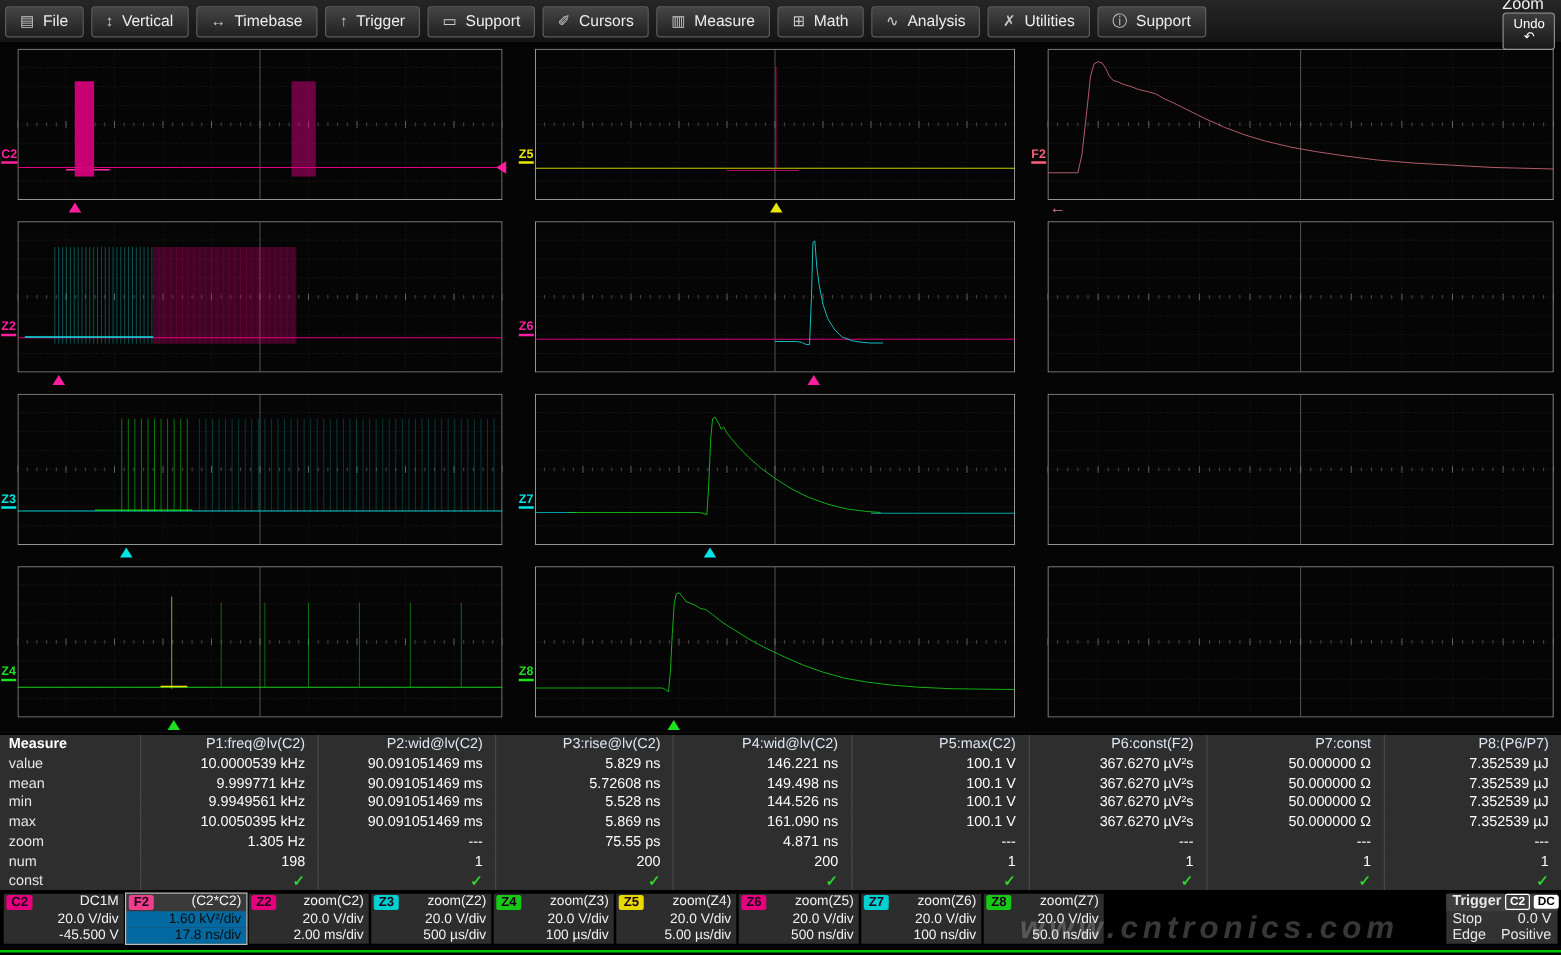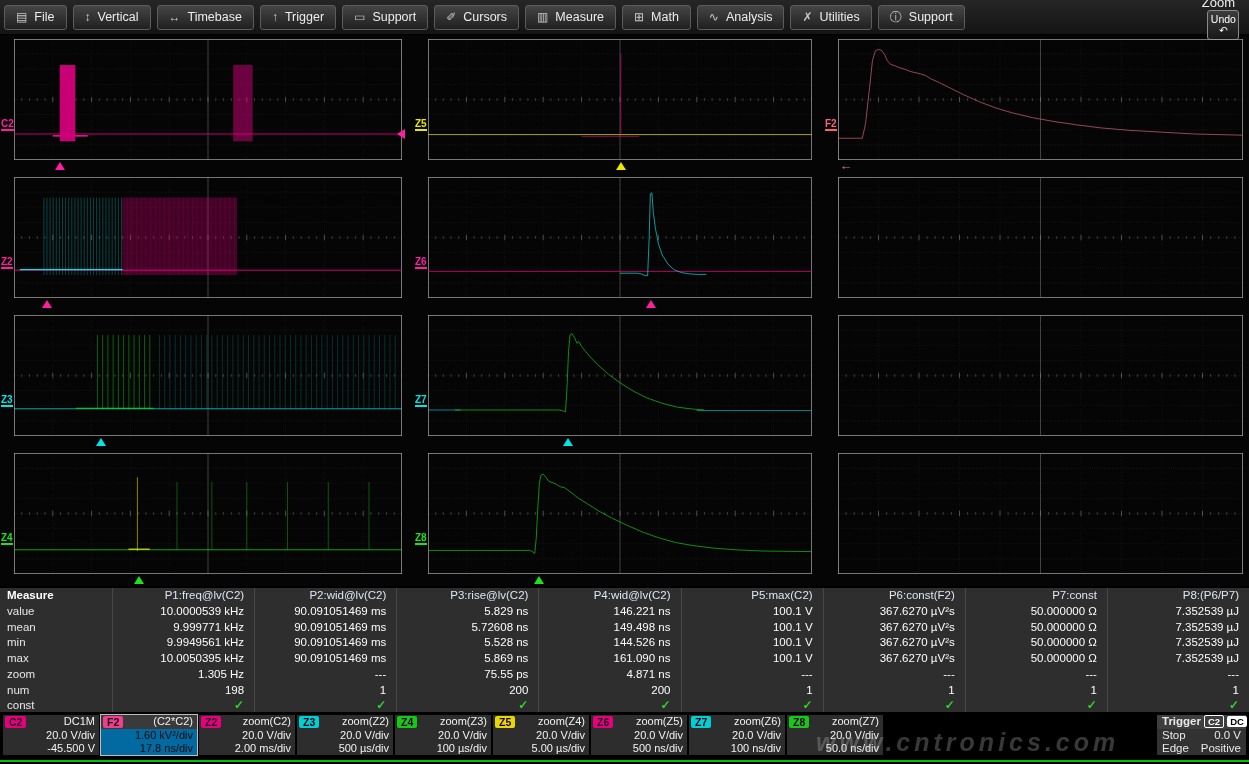--- a/index.html
+++ b/index.html
@@ -10,21 +10,21 @@
   .menubar{position:absolute;top:0;left:0;width:100%;height:34px;
            background:linear-gradient(#262626,#141414);display:flex;align-items:center;
            border-bottom:1px solid #000;}
   #menu-items{display:flex;align-items:center;padding-left:4px;}
   .mbtn{display:flex;align-items:center;height:25px;margin-right:6px;padding:0 11px;
         background:linear-gradient(#454545,#202020);border:1px solid #5c5c5c;border-radius:3px;
         color:#ececec;font-size:12.5px;cursor:default;white-space:nowrap;}
   .mbtn .mic{margin-right:7px;color:#c9c9c9;font-size:12px;}
   .menubar-right{margin-left:auto;display:flex;align-items:center;padding-right:4px;flex-direction:column;}
   .zoomlbl{font-size:13px;color:#efefef;margin-right:10px;}
-  .undobtn{width:32px;height:30px;background:linear-gradient(#3c3c3c,#181818);
+  .undobtn{width:42px;height:30px;background:linear-gradient(#3c3c3c,#181818);
            border:1px solid #8a8a8a;border-radius:3px;color:#fff;font-size:10.5px;
            line-height:11px;text-align:center;padding:2px 0;font-family:inherit;}
 
   
   #plot-grid{position:absolute;top:34px;left:0;width:1249px;height:552px;display:grid;
              grid-template-columns:14px 388px 12px 14px 384px 12px 14px 405px;
              grid-auto-rows:138px;}
   .lcell{position:relative;}
   .tlabel{display:inline-block;margin-top:84px;margin-left:1px;font-size:10px;font-weight:bold;
           line-height:11px;border-bottom:2px solid;padding-bottom:0px;}

